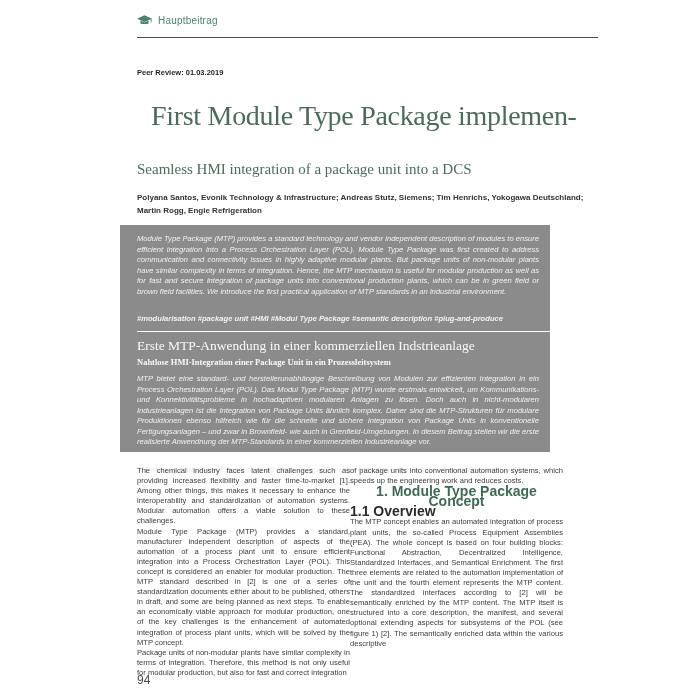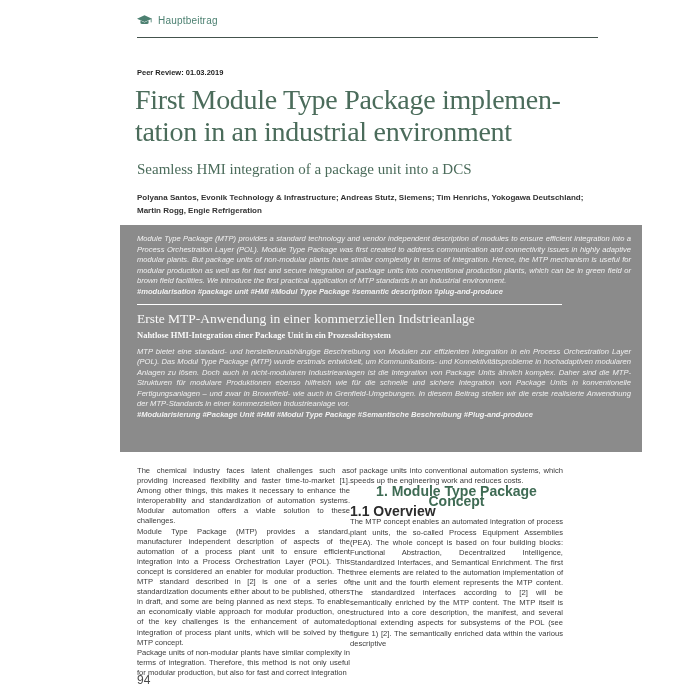--- a/index.html
+++ b/index.html
@@ -3,31 +3,31 @@
 <meta charset="utf-8">
 <style>
   html,body{margin:0;padding:0;background:#fff;}
   .page{position:relative;width:700px;height:700px;background:#ffffff;overflow:hidden;
         font-family:"Liberation Sans",sans-serif;color:#3c3c3c;}
   .header-row{position:absolute;left:137px;top:15px;display:flex;align-items:center;gap:6px;}
   .header-label{font-size:10px;color:#4c8071;letter-spacing:.2px;}
   .cap-icon{display:inline-flex;align-items:center;}
   .header-rule{position:absolute;left:137px;top:37px;width:461px;height:1px;background:#44544d;}
   .peer-review{position:absolute;left:137px;top:68px;font-size:7.5px;font-weight:bold;color:#1f1f1f;}
-  .title{position:absolute;left:135px;top:84px;width:478px;margin:0;
+  .title{position:absolute;left:135px;top:84px;width:478px;margin:16px;
          font-family:"Liberation Serif",serif;font-weight:400;font-size:28px;line-height:32px;
          color:#4b6c5b;letter-spacing:-.3px;}
   .subtitle{position:absolute;left:137px;top:161px;margin:0;font-family:"Liberation Serif",serif;
             font-weight:400;font-size:15px;color:#4b6c5b;}
   .authors{position:absolute;left:137px;top:191px;width:468px;font-size:8px;font-weight:600;
            line-height:13px;color:#333;}
-  .abstract-box{position:absolute;left:120px;top:225px;width:522px;height:227px;background:#8b8b8b;
+  .abstract-box{position:absolute;left:120px;top:225px;width:430px;height:227px;background:#8b8b8b;
                 box-sizing:border-box;padding:9px 11px 0 17px;color:#f4f4f4;}
   .abstract-text{font-size:7.6px;line-height:10.5px;font-style:italic;text-align:justify;color:#f2f2f2;}
-  .tags{margin-top:0;font-size:7.6px;font-style:italic;font-weight:bold;color:#f2f2f2;}
+  .tags{margin-top:17px;font-size:7.6px;font-style:italic;font-weight:bold;color:#f2f2f2;}
   .box-rule{margin-top:8px;width:425px;height:1px;background:#ffffff;}
   .de-title{margin:6px 0 0 0;font-family:"Liberation Serif",serif;font-weight:400;font-size:13.5px;
             color:#fafafa;}
   .de-subtitle{margin:3px 0 0 0;font-family:"Liberation Serif",serif;font-weight:bold;font-size:8.5px;
                color:#fafafa;}
   .abstract-de{margin-top:7px;}
   .columns{position:absolute;left:137px;top:466px;width:438px;display:flex;}
   .col{width:213px;font-size:7.6px;line-height:10.1px;text-align:justify;color:#3b3b3b;}
   .col p{margin:0;}
   .section-heading{margin:21px 0 0 0;font-size:14px;font-weight:bold;color:#3f6b54;text-align:center;}
@@ -47,21 +47,21 @@
         <path d="M5.5 8.5 v4.2 c0 1.8 13 1.8 13 0 v-4.2 L12 11.5 Z" fill="#4c8071"></path>
         <rect x="22" y="5.5" width="1.3" height="6" fill="#4c8071"></rect>
       </svg>
     </span>
     <span class="header-label">Hauptbeitrag</span>
   </div>
   <div class="header-rule"></div>
 
   <div class="peer-review">Peer Review: 01.03.2019</div>
 
-  <h1 class="title"><span>First Module Type Package implemen-</span><br><span>tation in an industrial environment</span></h1>
+  <h1 class="title"><span>First Module Type Package implemen-</span><br></h1>
 
   <h2 class="subtitle">Seamless HMI integration of a package unit into a DCS</h2>
 
   <div class="authors">Polyana Santos, Evonik Technology &amp; Infrastructure; Andreas Stutz, Siemens; Tim Henrichs, Yokogawa Deutschland; Martin Rogg, Engie Refrigeration</div>
 
   <div class="abstract-box">
     <div class="abstract-text">Module Type Package (MTP) provides a standard technology and vendor independent description of modules to ensure efficient integration into a Process Orchestration Layer (POL). Module Type Package was first created to address communication and connectivity issues in highly adaptive modular plants. But package units of non-modular plants have similar complexity in terms of integration. Hence, the MTP mechanism is useful for modular production as well as for fast and secure integration of package units into conventional production plants, which can be in green field or brown field facilities. We introduce the first practical application of MTP standards in an industrial environment.</div>
     <div class="tags">#modularisation #package unit #HMI #Modul Type Package #semantic description #plug-and-produce</div>
     <div class="box-rule"></div>
     <h3 class="de-title">Erste MTP-Anwendung in einer kommerziellen Indstrieanlage</h3>

